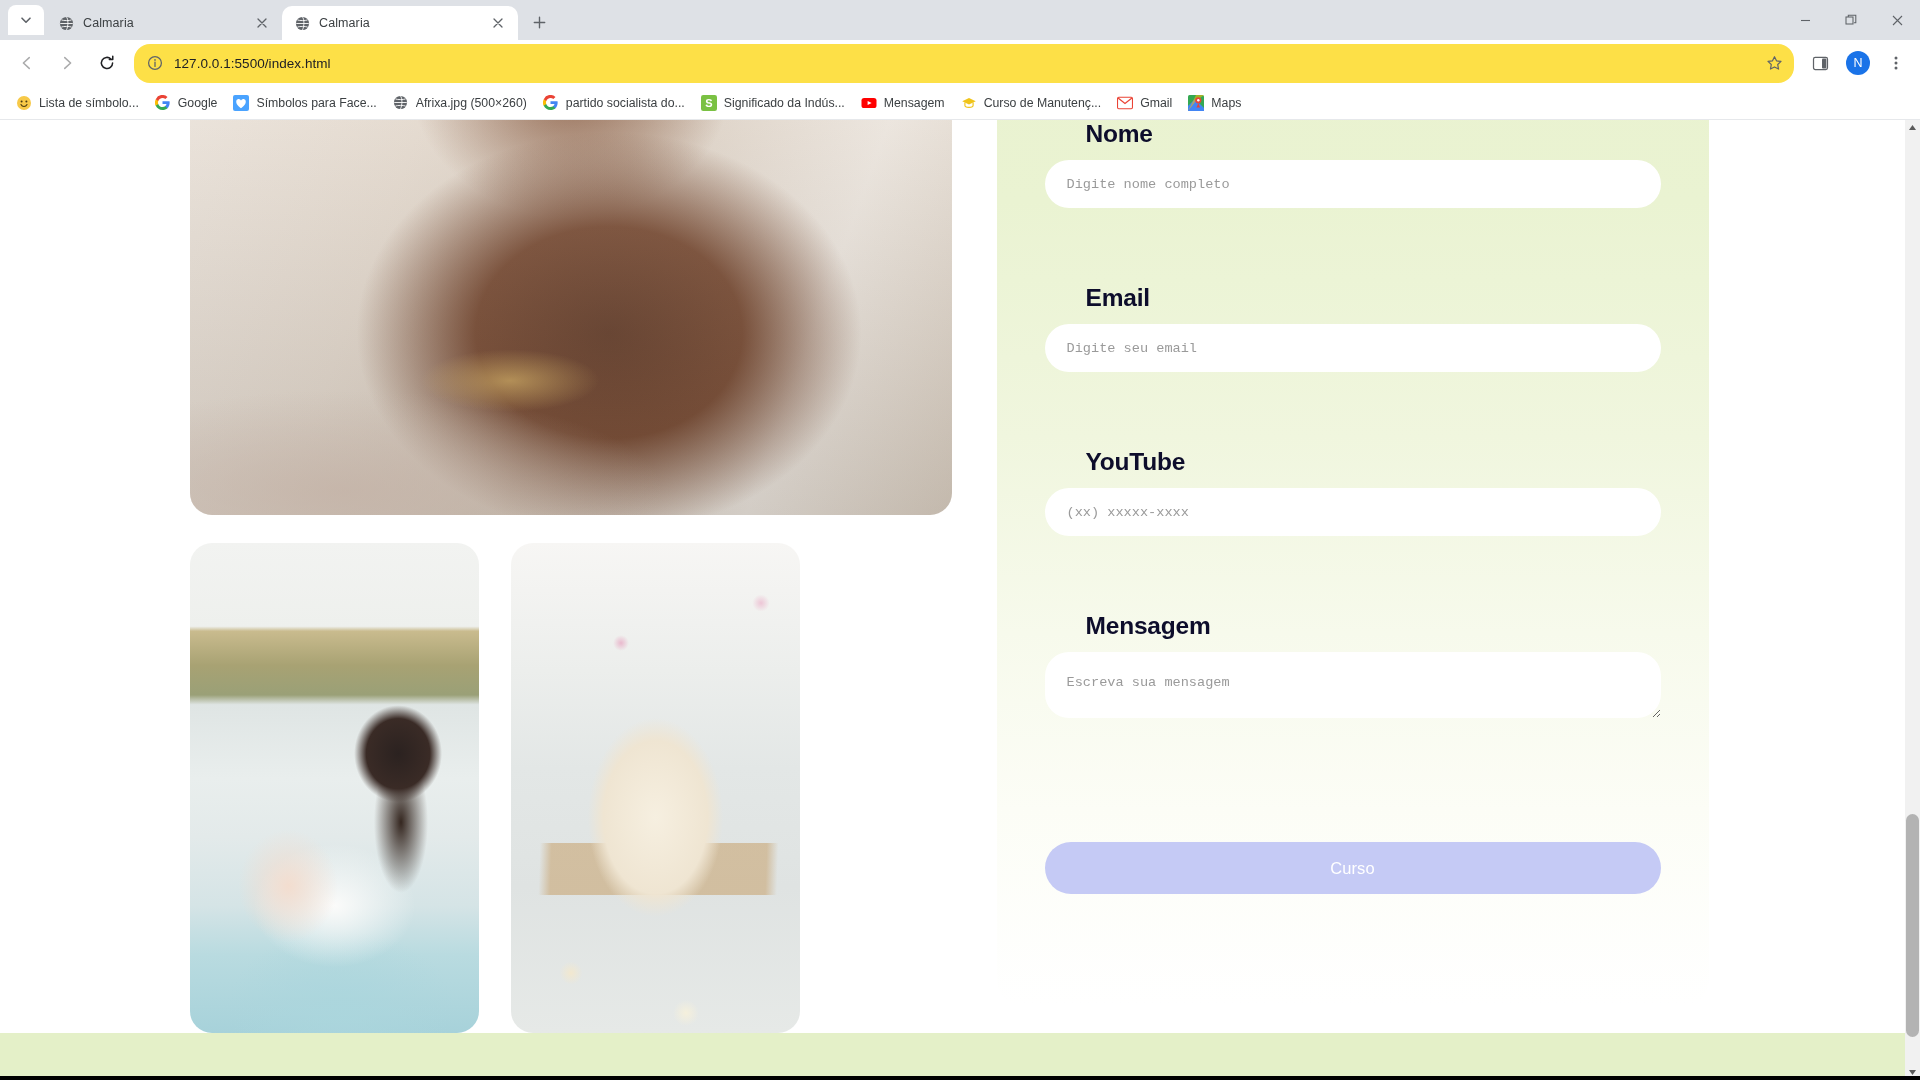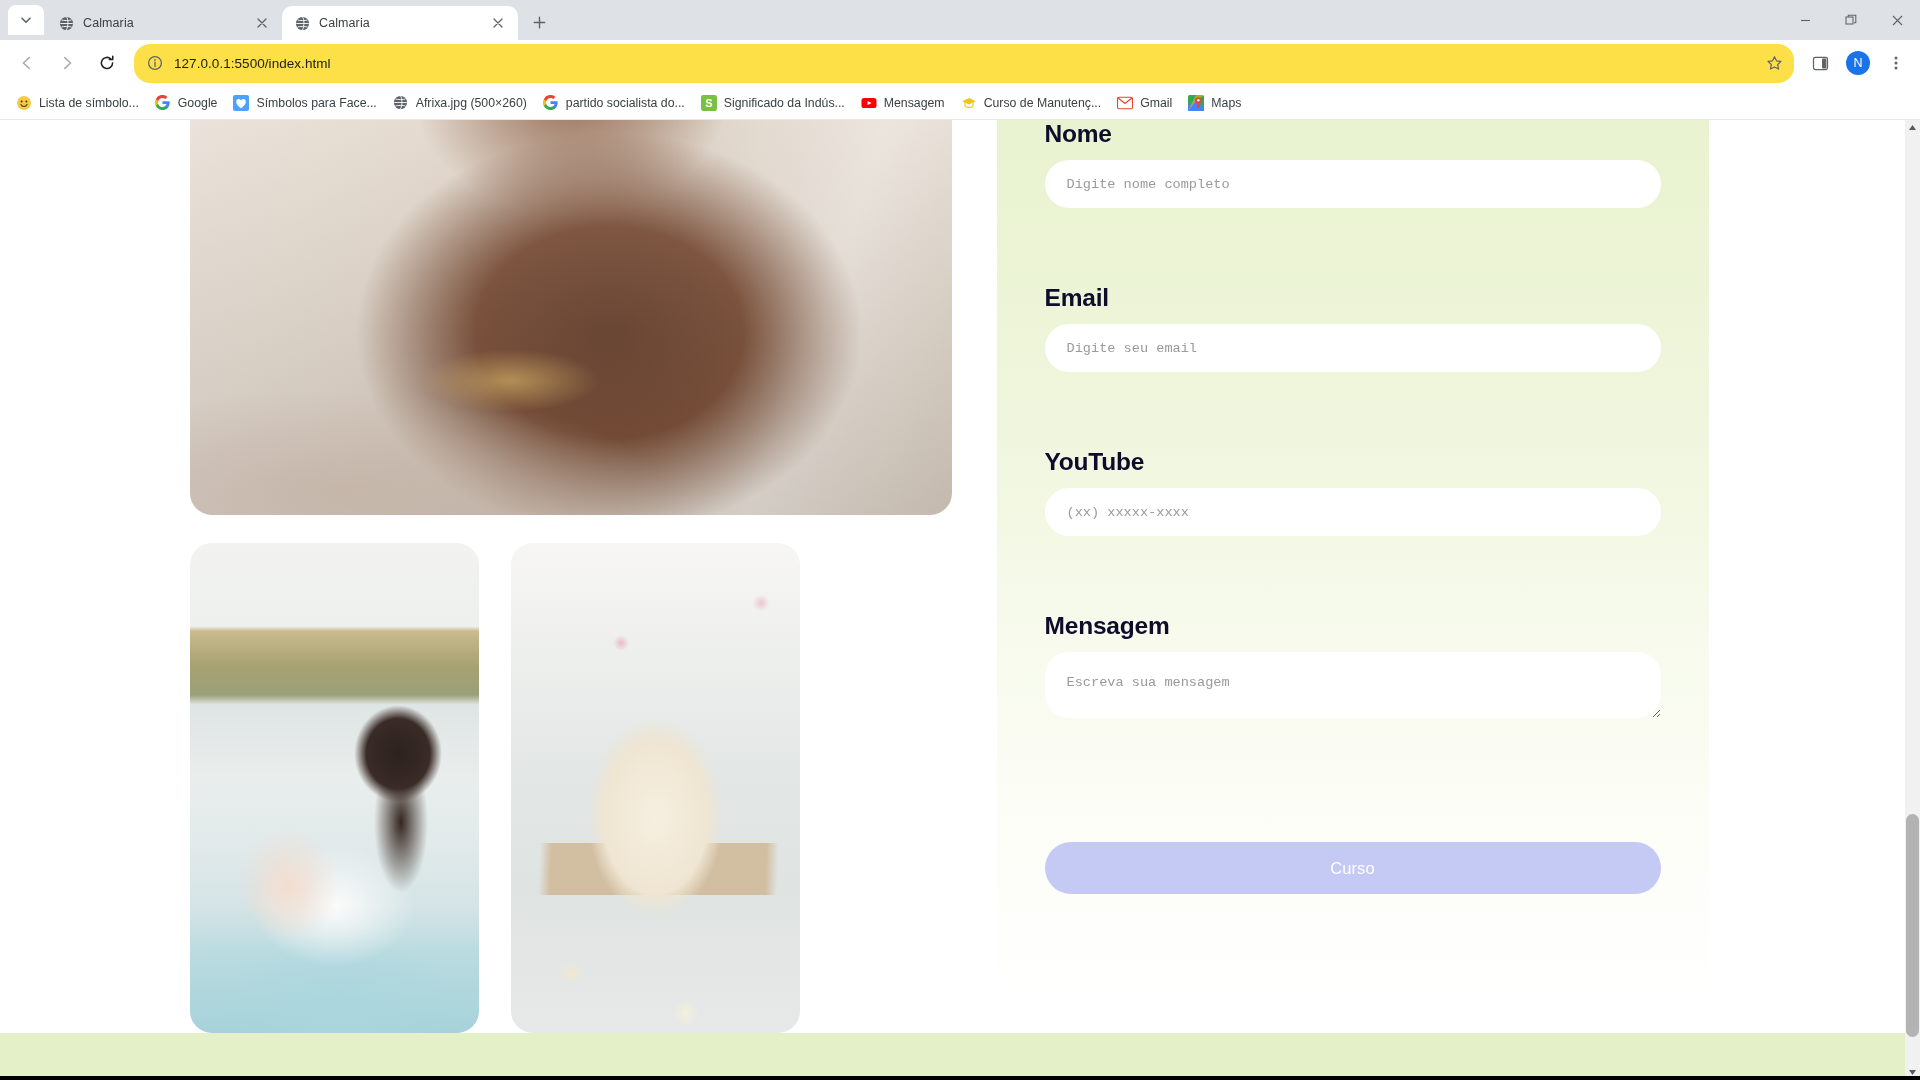--- a/index.html
+++ b/index.html
@@ -259,20 +259,21 @@
   }
   .field { margin-bottom: 30px; }
   .field.msg { margin-bottom: 0; }
   .f-label {
     font-size: 24.5px;
     font-weight: 700;
     color: #0d0d2b;
     letter-spacing: -0.2px;
     margin-bottom: 12px;
     display: block;
+    margin-left: 41px;
   }
   .f-input {
     width: 100%;
     height: 48px;
     border: none; outline: none;
     border-radius: 26px;
     background: #ffffff;
     padding: 0 22px;
     font-family: "Liberation Mono", monospace;
     font-size: 13.6px;

